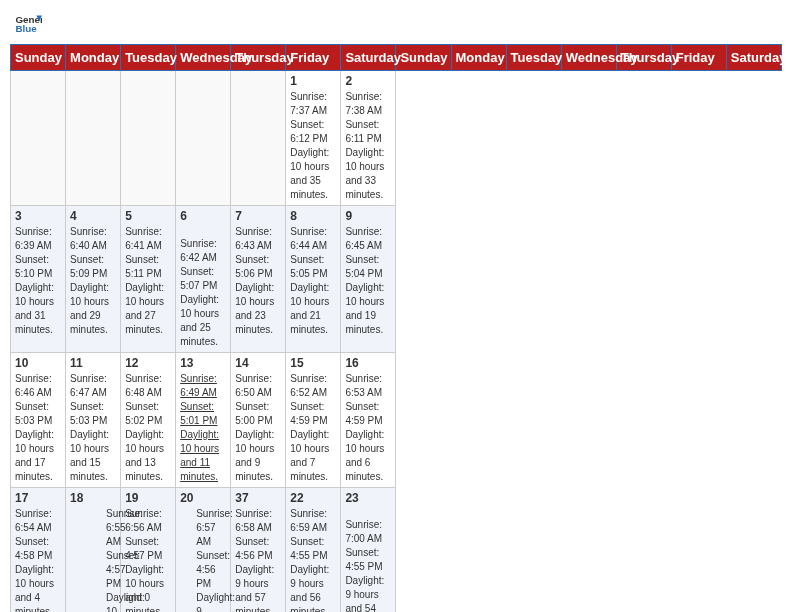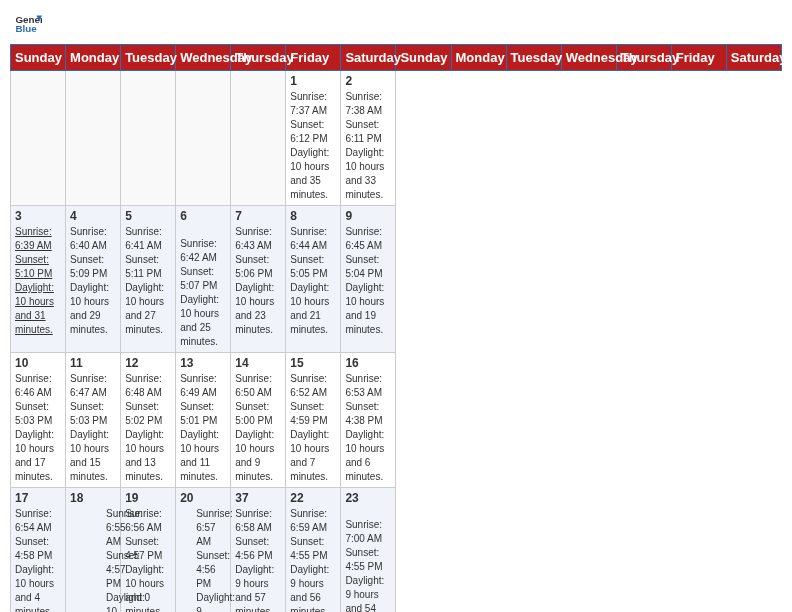--- a/index.html
+++ b/index.html
@@ -136,21 +136,21 @@
           <span class="day-num">2</span>
           <div class="day-info" style="white-space: pre-line;">Sunrise: 7:38 AM
 Sunset: 6:11 PM
 Daylight: 10 hours
 and 33 minutes.</div>
         </td>
       </tr>
       <tr class="row-shaded">
         <td>
           <span class="day-num">3</span>
-          <div class="day-info" style="white-space: pre-line; text-decoration: underline;">Sunrise: 6:39 AM
+          <div class="day-info" style="white-space: pre-line;">Sunrise: 6:39 AM
 Sunset: 5:10 PM
 Daylight: 10 hours
 and 31 minutes.</div>
         </td>
         <td>
           <span class="day-num">4</span>
           <div class="day-info" style="white-space: pre-line;">Sunrise: 6:40 AM
 Sunset: 5:09 PM
 Daylight: 10 hours
 and 29 minutes.</div>
@@ -208,21 +208,21 @@
         </td>
         <td>
           <span class="day-num">12</span>
           <div class="day-info" style="white-space: pre-line;">Sunrise: 6:48 AM
 Sunset: 5:02 PM
 Daylight: 10 hours
 and 13 minutes.</div>
         </td>
         <td>
           <span class="day-num">13</span>
-          <div class="day-info" style="white-space: pre-line;">Sunrise: 6:49 AM
+          <div class="day-info" style="white-space: pre-line; text-decoration: underline;">Sunrise: 6:49 AM
 Sunset: 5:01 PM
 Daylight: 10 hours
 and 11 minutes.</div>
         </td>
         <td>
           <span class="day-num">14</span>
           <div class="day-info" style="white-space: pre-line;">Sunrise: 6:50 AM
 Sunset: 5:00 PM
 Daylight: 10 hours
 and 9 minutes.</div>
@@ -230,21 +230,21 @@
         <td>
           <span class="day-num">15</span>
           <div class="day-info" style="white-space: pre-line;">Sunrise: 6:52 AM
 Sunset: 4:59 PM
 Daylight: 10 hours
 and 7 minutes.</div>
         </td>
         <td>
           <span class="day-num">16</span>
           <div class="day-info" style="white-space: pre-line;">Sunrise: 6:53 AM
-Sunset: 4:38 PM
+Sunset: 4:59 PM
 Daylight: 10 hours
 and 6 minutes.</div>
         </td>
       </tr>
       <tr class="row-shaded">
         <td>
           <span class="day-num">17</span>
           <div class="day-info" style="white-space: pre-line;">Sunrise: 6:54 AM
 Sunset: 4:58 PM
 Daylight: 10 hours

